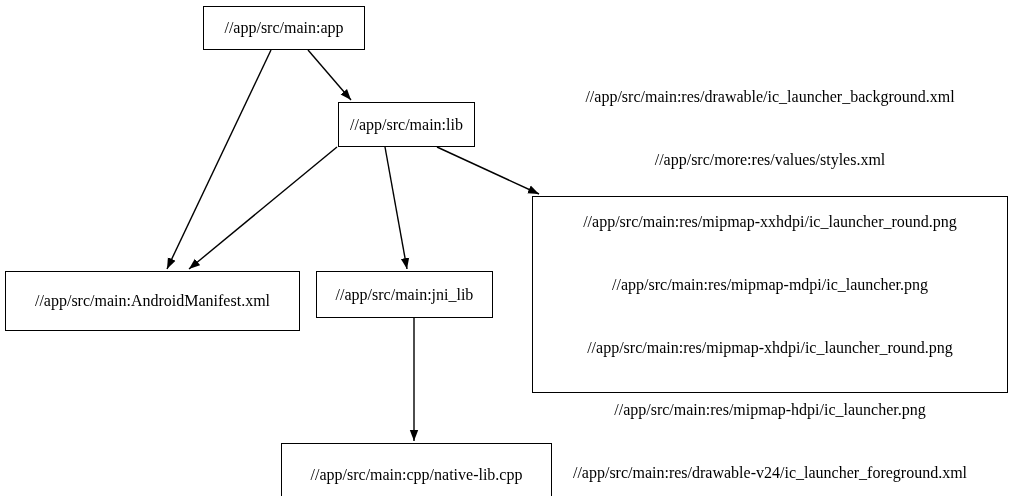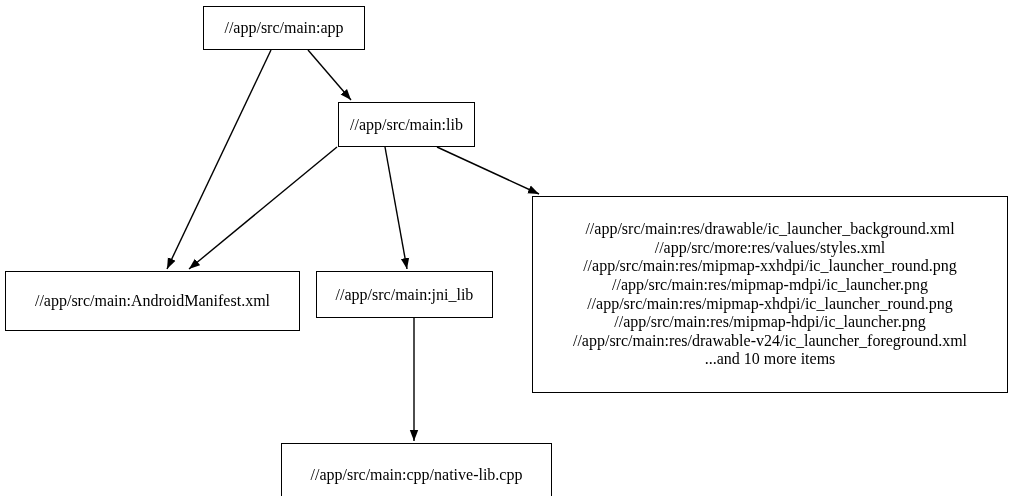--- a/index.html
+++ b/index.html
@@ -43,20 +43,21 @@
     flex-direction: column;
     justify-content: center;
     padding: 4px 6px;
   }
   .node-multiline .res-line {
     display: block;
     text-align: left;
     font-size: 16px;
     line-height: 18.6px;
     white-space: nowrap;
+    margin-top: 44px;
   }
   
   #node-app            { left: 203px; top: 6px;   width: 162px; height: 44px; }
   #node-lib            { left: 302px; top: 102px; width: 137px; height: 45px; margin-left: 36px; }
   #node-manifest       { left: 5px;   top: 271px; width: 295px; height: 60px; }
   #node-jni-lib        { left: 316px; top: 271px; width: 177px; height: 47px; }
   #node-resources      { left: 532px; top: 196px; width: 476px; height: 197px; }
   #node-native-lib-cpp { left: 281px; top: 443px; width: 271px; height: 64px; }
 </style>
 </head>

